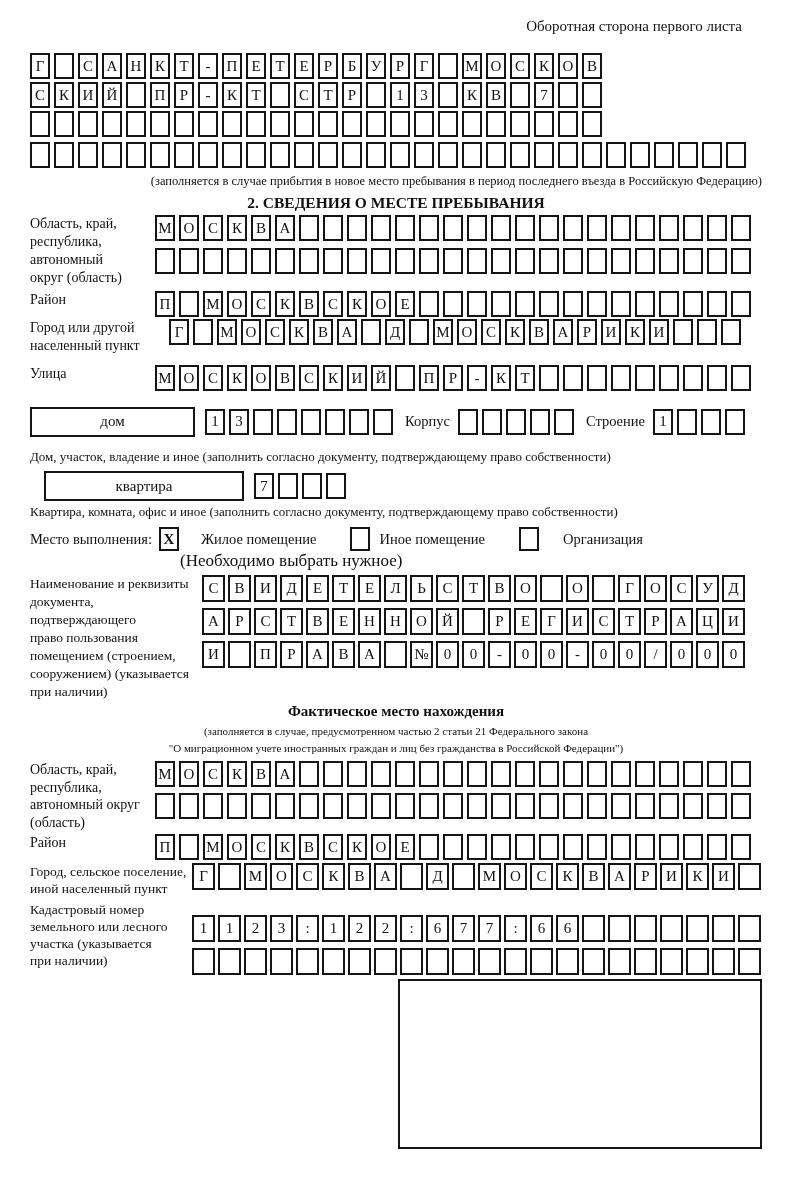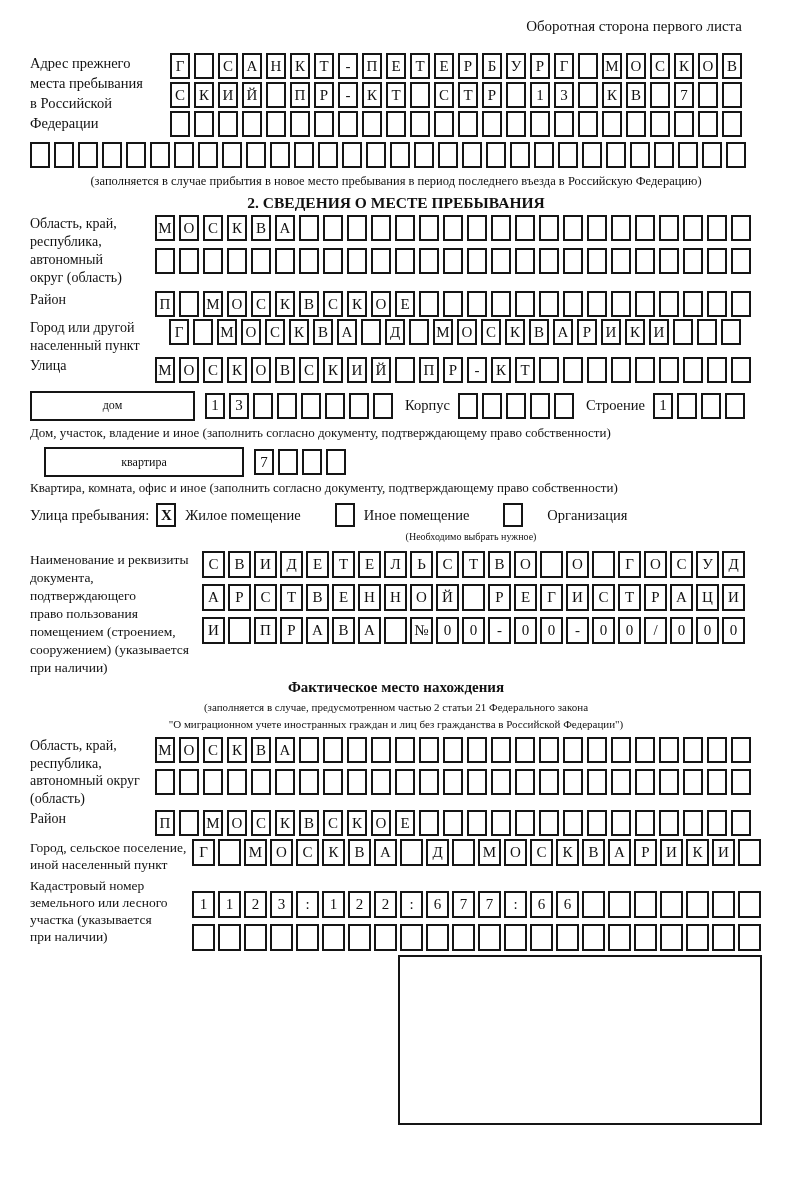--- a/index.html
+++ b/index.html
@@ -18,41 +18,41 @@
   .row-s .cell{width:20px;height:26px;margin-right:4px;font-size:15px;}
   .row-m2 .cell{width:23px;height:27px;margin-right:3px;font-size:15px;}
   .mb3{margin-bottom:3px;}
   .mb6{margin-bottom:6px;}
 
   .addr{margin-top:18px;}
   .addr .flabel{width:140px;}
   .full-row{margin-top:5px;}
 
   .note{font-size:12.5px;line-height:16px;}
-  .center{text-align:center;}
+  .center{text-align:right;}
   .title{margin-top:4px;text-align:center;font-weight:bold;font-size:15.5px;line-height:20px;}
 
   .f2{margin-top:2px;}
   .f2 .flabel{width:125px;font-size:14px;line-height:18px;}
   .mt4{margin-top:4px;}
 
   .inline-row{display:flex;align-items:center;}
   .bigbox{flex:none;box-sizing:border-box;border:2px solid #151515;height:30px;
-          display:flex;align-items:center;justify-content:center;font-size:12px;}
+          display:flex;align-items:center;justify-content:center;font-size:15px;}
   .house-box{width:165px;}
   .flat-box{width:200px;}
   .gap10{margin-left:10px;}
-  .smalllabel{font-size:14.5px;margin:8px 8px;}
+  .smalllabel{font-size:14.5px;margin:16px 8px;}
   .house-row{margin-top:6px;}
   .flat-row{margin-top:6px;padding-left:14px;}
   .sub-note{margin-top:3px;font-size:13px;line-height:16px;}
 
   .place-row{margin-top:7px;display:flex;align-items:center;font-size:14.5px;}
   .place-row .cell{width:20px;height:24px;font-size:15px;font-weight:bold;}
-  .place-note{margin-left:150px;font-size:10px;line-height:16px;margin-top:2px;text-align:center;}
+  .place-note{margin-left:150px;font-size:17px;line-height:16px;margin-top:2px;}
 
   .doc{margin-top:6px;}
   .doc .flabel{width:172px;font-size:13.5px;line-height:18px;}
   .doc .boxrow{margin-bottom:6px;}
 
   .fact-title{text-align:center;font-weight:bold;font-size:15px;line-height:20px;margin-top:0;}
   .fact-note{text-align:center;font-size:11px;line-height:17px;}
 
   .ff .flabel{width:125px;font-size:14px;line-height:17.5px;}
   .ffw .flabel{width:162px;font-size:13.5px;line-height:17px;}
@@ -63,24 +63,20 @@
 </style>
 </head>
 <body>
 
 <div class="page">
   <div class="top-note">Оборотная сторона первого листа</div>
 
   <div class="content">
 
     <div class="field addr">
-      <div class="flabel">Адрес прежнего
-места пребывания
-в Российской
-Федерации</div>
       <div class="rows">
         <div class="boxrow row-s mb3">
             <span class="cell">Г</span>
             <span class="cell"></span>
             <span class="cell">С</span>
             <span class="cell">А</span>
             <span class="cell">Н</span>
             <span class="cell">К</span>
             <span class="cell">Т</span>
             <span class="cell">-</span>
@@ -313,21 +309,21 @@
             <span class="cell">И</span>
             <span class="cell">К</span>
             <span class="cell">И</span>
             <span class="cell"></span>
             <span class="cell"></span>
             <span class="cell"></span>
           </div>
       </div>
     </div>
 
-    <div class="field f2" style="margin-top:2px;">
+    <div class="field f2" style="margin-top:10px;">
       <div class="flabel">Улица</div>
       <div class="rows">
         <div class="boxrow row-s">
             <span class="cell">М</span>
             <span class="cell">О</span>
             <span class="cell">С</span>
             <span class="cell">К</span>
             <span class="cell">О</span>
             <span class="cell">В</span>
             <span class="cell">С</span>
@@ -388,23 +384,23 @@
       <div class="boxrow row-s gap10">
           <span class="cell">7</span>
           <span class="cell"></span>
           <span class="cell"></span>
           <span class="cell"></span>
         </div>
     </div>
     <div class="sub-note">Квартира, комната, офис и иное (заполнить согласно документу, подтверждающему право собственности)</div>
 
     <div class="place-row">
-      <span>Улица пребывания:</span>
+      <span>Место выполнения:</span>
       <span class="cell" style="margin-left:7px;">X</span>
-      <span style="margin-left:9px;">Жилое помещение</span>
+      <span style="margin-left:22px;">Жилое помещение</span>
       <span class="cell" style="margin-left:34px;"></span>
       <span style="margin-left:9px;">Иное помещение</span>
       <span class="cell" style="margin-left:34px;"></span>
       <span style="margin-left:24px;">Организация</span>
     </div>
     <div class="place-note">(Необходимо выбрать нужное)</div>
 
     <div class="field doc">
       <div class="flabel">Наименование и реквизиты
 документа, подтверждающего

